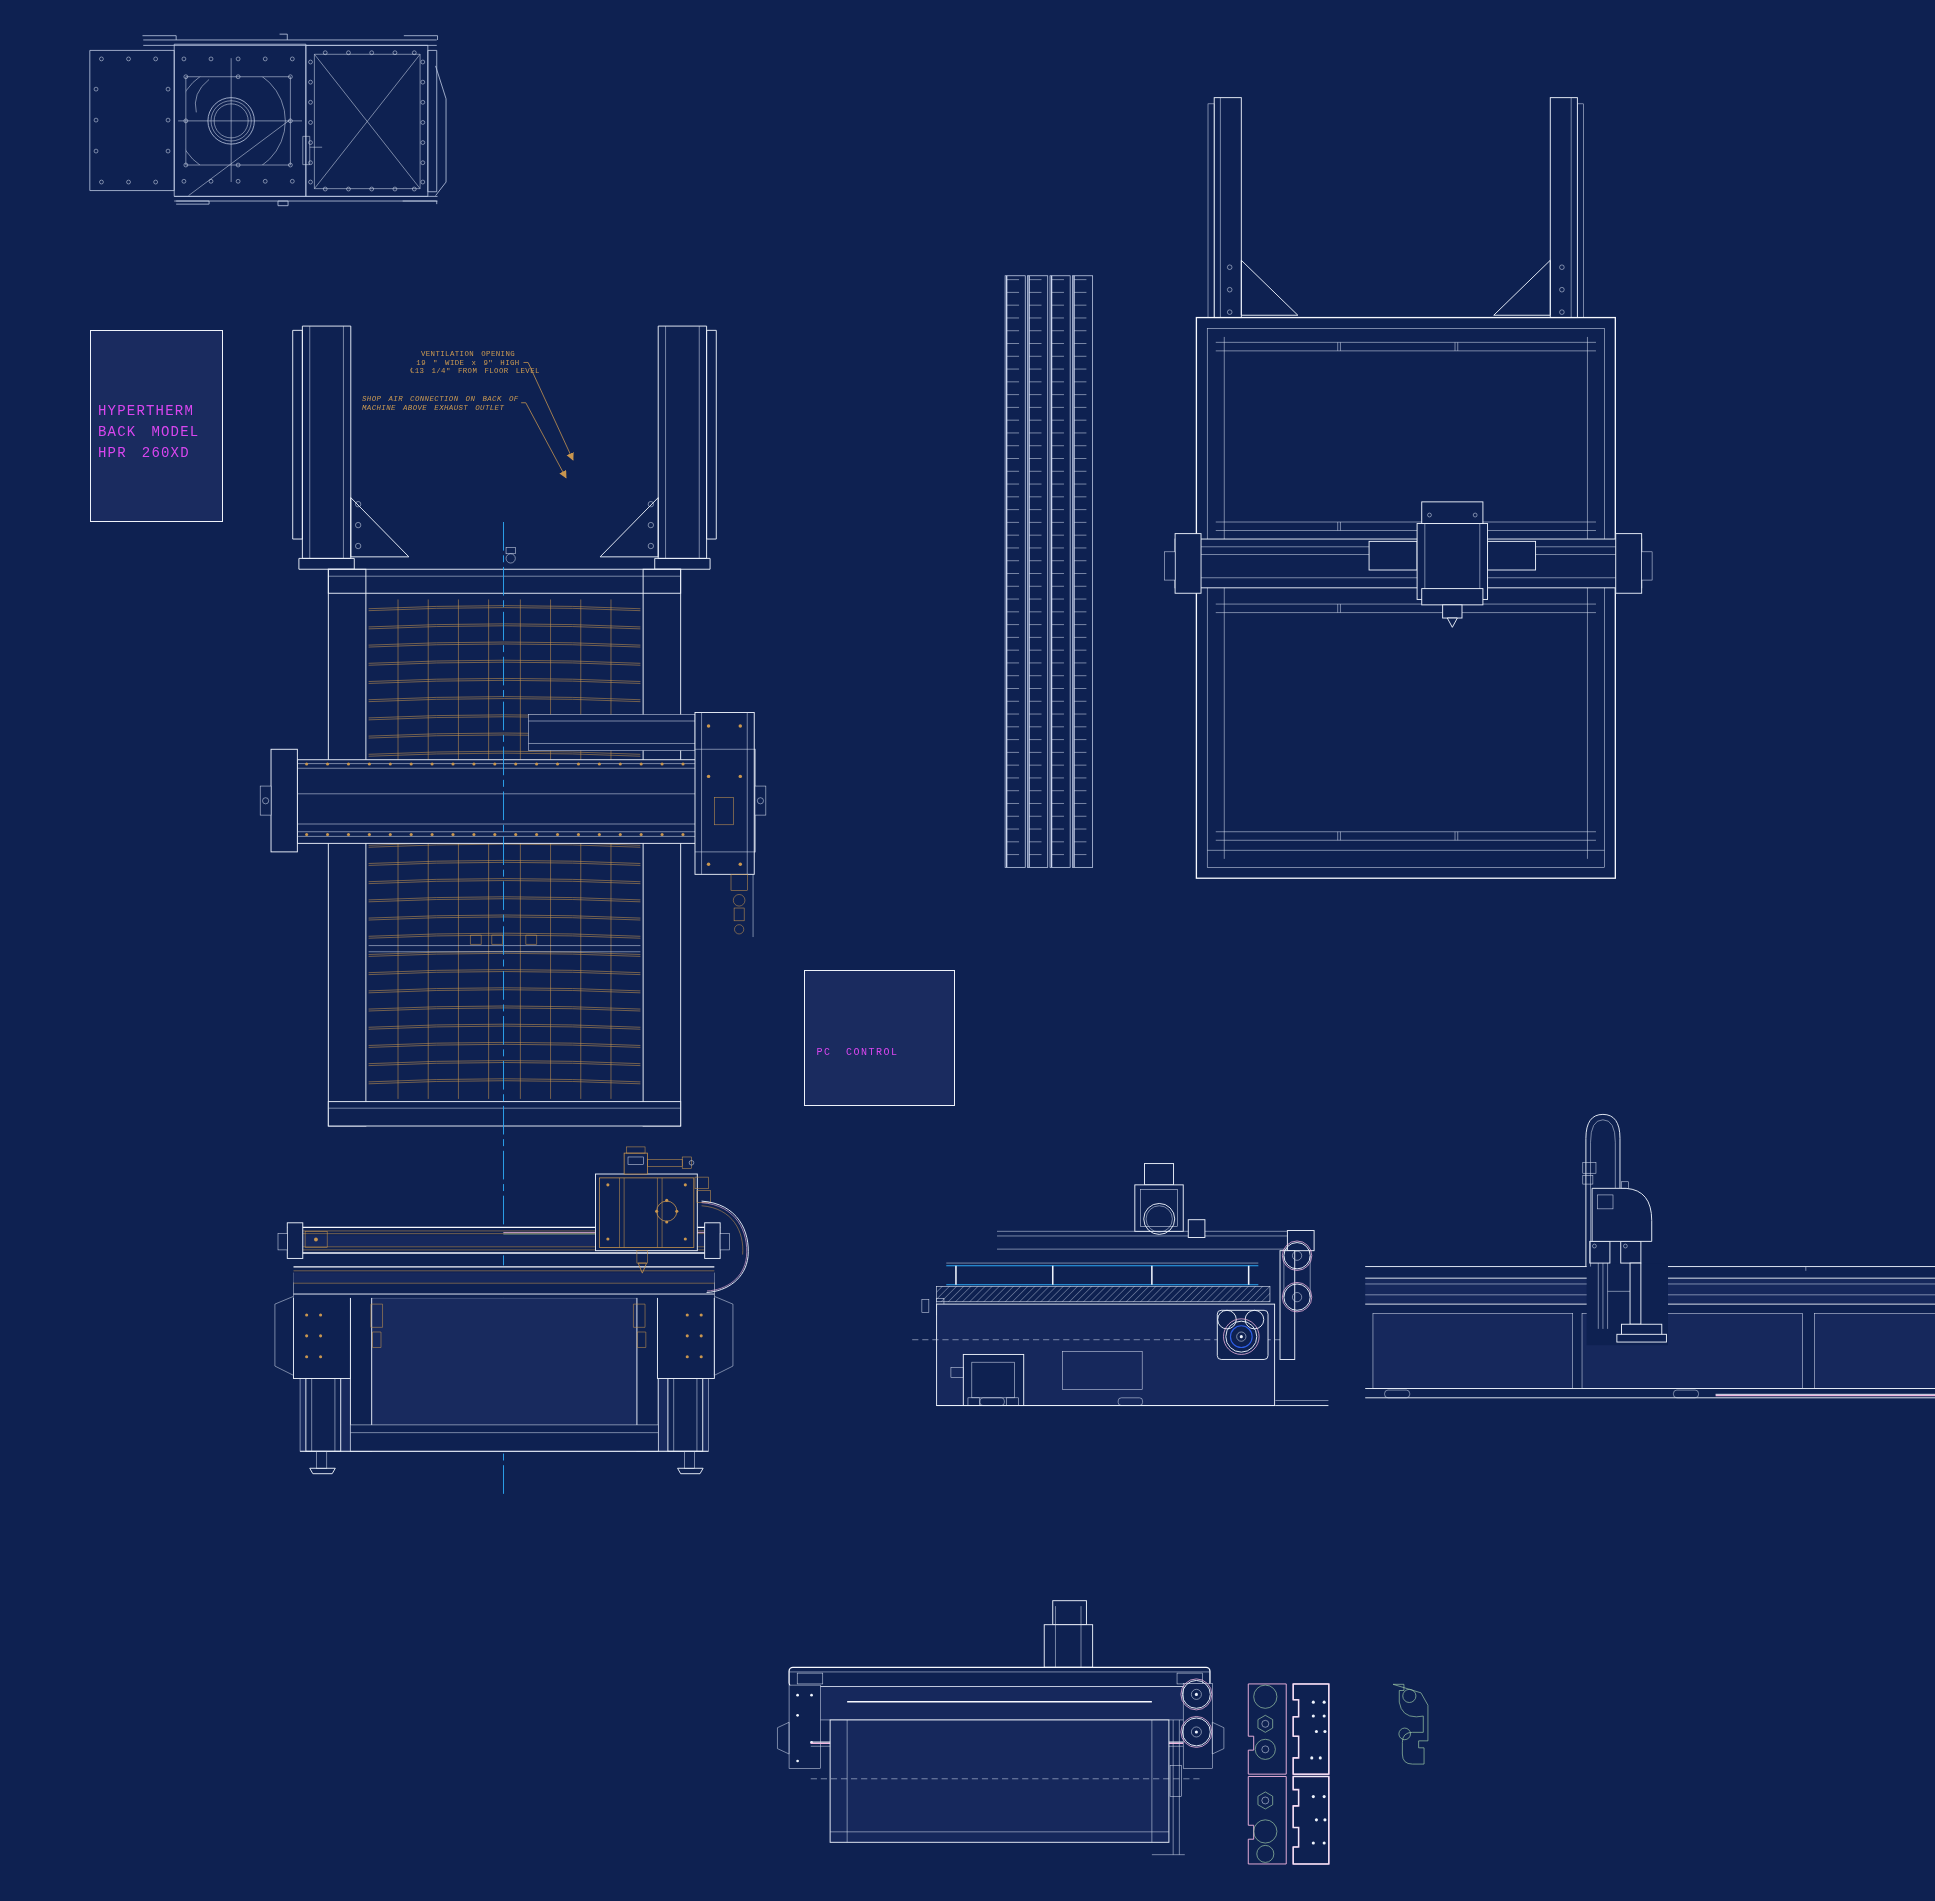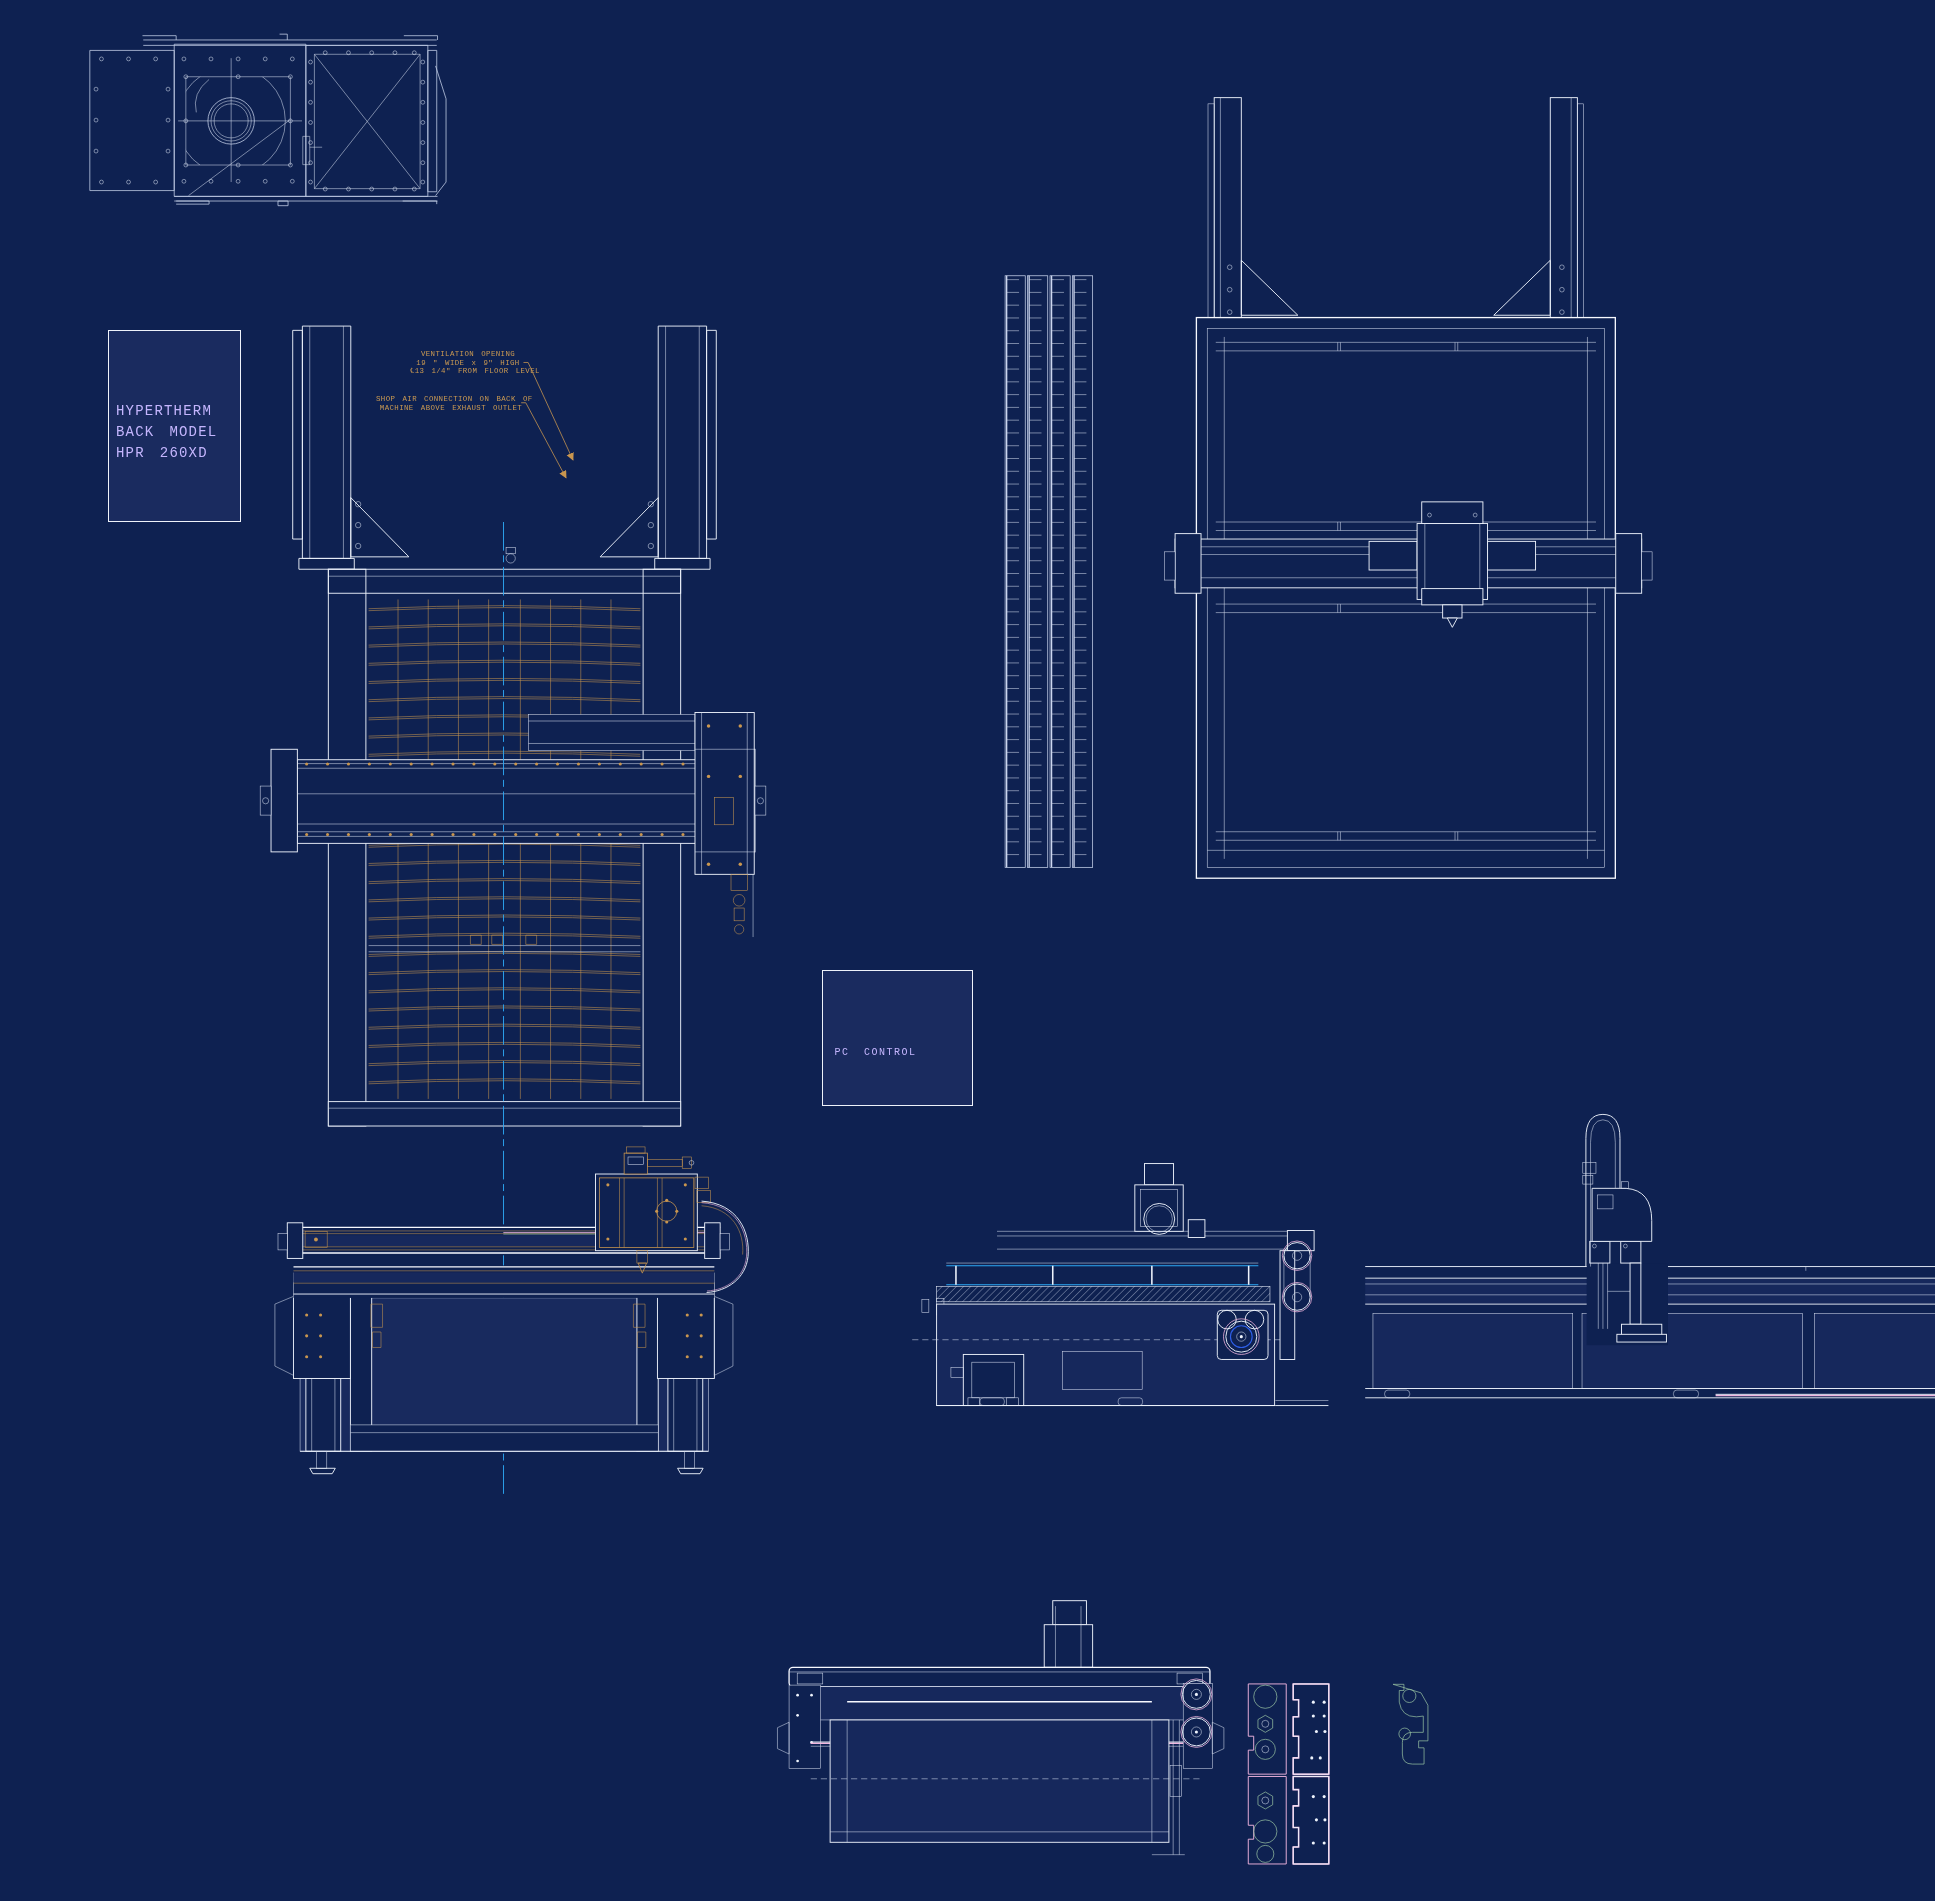--- a/index.html
+++ b/index.html
@@ -17,28 +17,28 @@
   .pk{stroke:#f2b6e0;fill:none}
   .gn{stroke:#9cc7a4;stroke-width:1.8;fill:none}
   .bgf{fill:#0e2151}
   .f1{fill:#16285c}
   .f2{fill:#182a5e}
   .dotO{fill:#c9964f;stroke:none}
   .dotW{fill:#eef3fc;stroke:none}
   .dash{stroke-dasharray:16 10}
   .cl{stroke:#2da9f5;stroke-width:2.4;fill:none;stroke-dasharray:74 12 18 12}
   
-  .label-box{position:absolute;border:1.5px solid #eef2fa;background:#1a2b5f;color:#c4b5fd;box-sizing:border-box;margin-left:18px;}
+  .label-box{position:absolute;border:1.5px solid #eef2fa;background:#1a2b5f;color:#d946ef;box-sizing:border-box;}
   #hypertherm-box{left:90px;top:330px;width:133px;height:192px;padding:70px 0 0 7px;
                   font-size:14px;line-height:21px;letter-spacing:1.2px;word-spacing:5.4px;}
   #pc-box{left:804px;top:970px;width:151px;height:136px;padding:76px 0 0 11.6px;
           font-size:10px;letter-spacing:1.5px;word-spacing:7px;}
   .anno{position:absolute;color:#cb9a52;font-size:7.4px;line-height:8.5px;letter-spacing:0.4px;word-spacing:2.3px;white-space:nowrap;}
   #vent-anno{left:410px;top:350px;width:116px;text-align:center;}
-  #air-anno{left:376px;top:395px;width:150px;text-align:center;}
+  #air-anno{left:362px;top:395px;width:150px;text-align:left;font-style:italic;}
 </style>
 </head>
 <body>
 
 <div id="canvas">
 
 <svg id="drawing" width="2193" height="1902" viewBox="0 0 5664 4912">
   <defs>
     <marker id="arr" markerWidth="12" markerHeight="12" refX="9" refY="5" orient="auto">
       <path d="M0,0 L10,5 L0,10 z" fill="#c9964f"></path>

